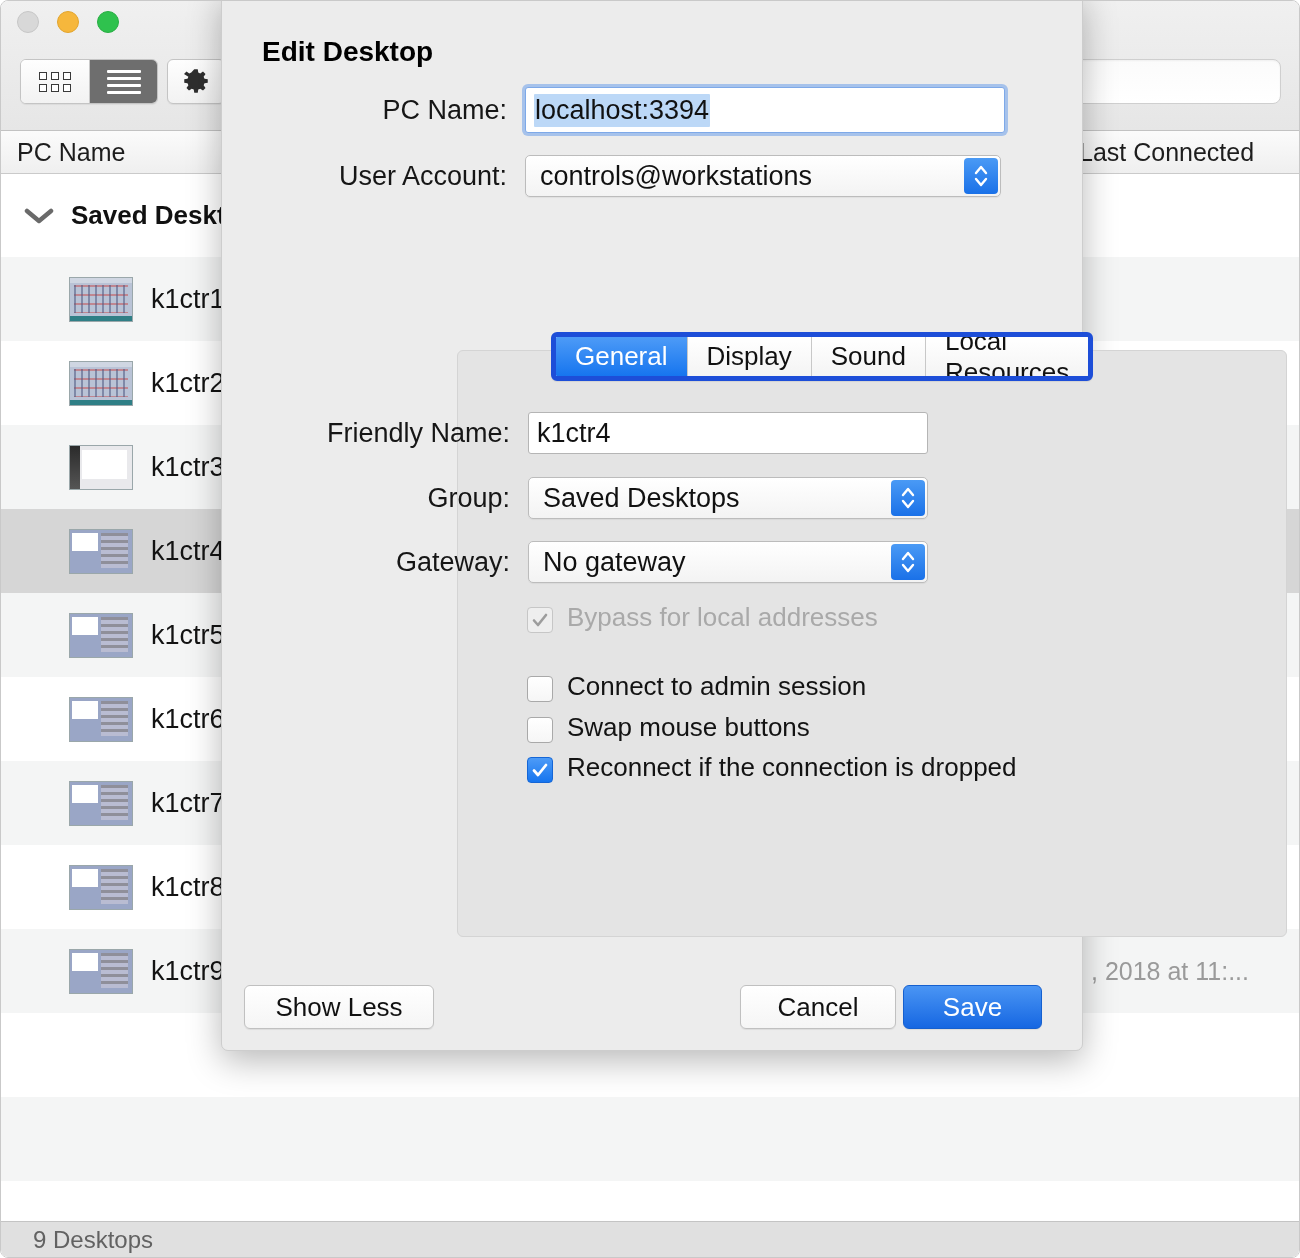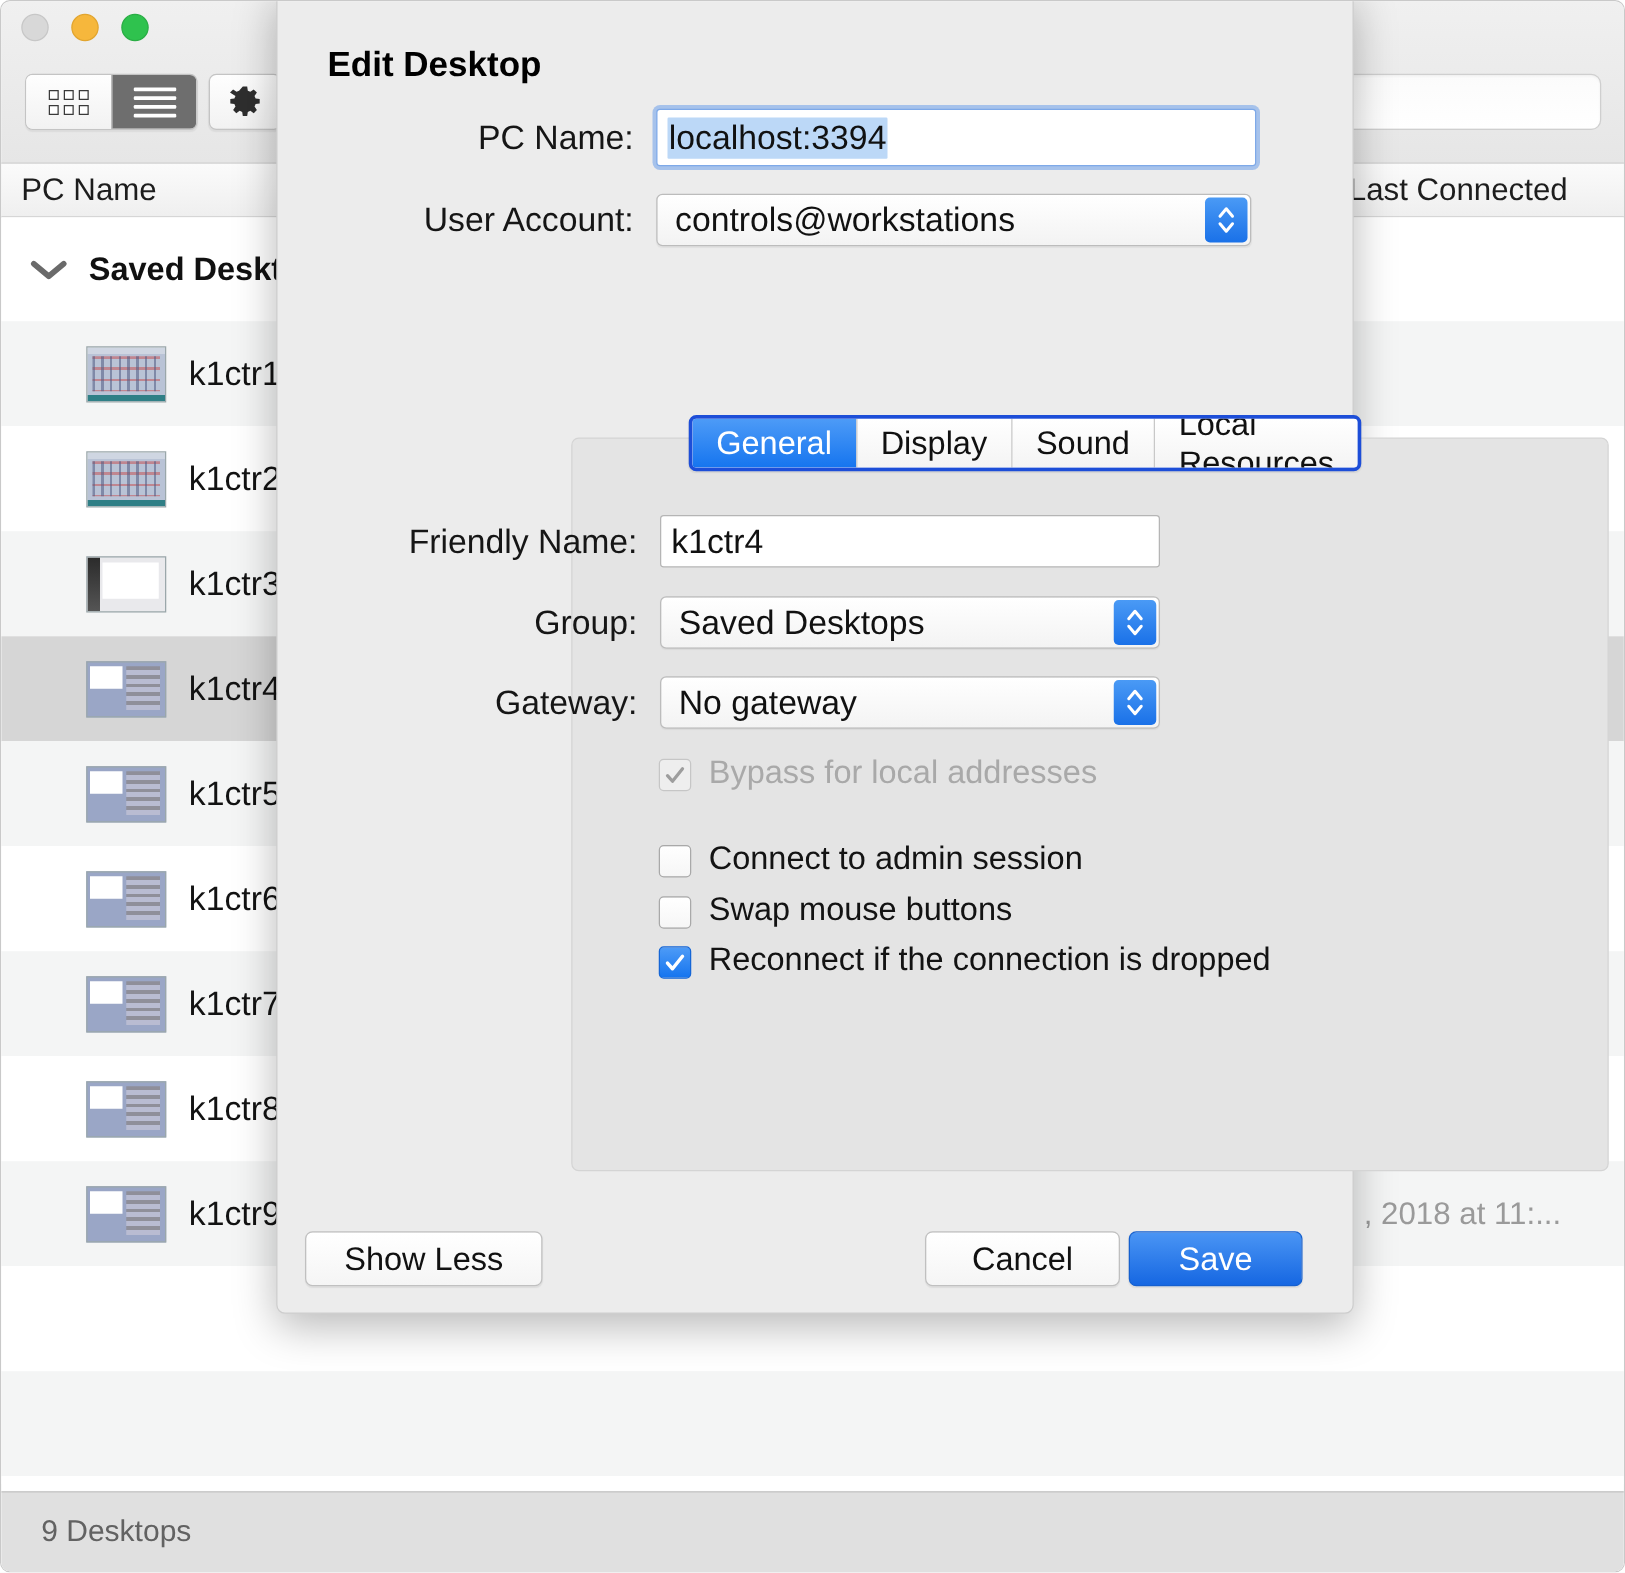--- a/index.html
+++ b/index.html
@@ -110,21 +110,21 @@
   }
   .thumb.t-c::after{
     content:""; position:absolute; left:31px; top:3px; right:4px; bottom:5px;
     background:
       repeating-linear-gradient(to bottom, #8f8f9a 0 3px, #b9bcd2 3px 7px);
   }
   .rowname { margin-left:18px; font-size:27px; color:#131313; white-space:nowrap; }
   .rowdate { position:absolute; left:1090px; font-size:25px; color:#9a9a9a; white-space:nowrap; }
 
   .statusbar {
-    position:absolute; left:0; bottom:0; width:1300px; height:64px;
+    position:absolute; left:0; bottom:0; width:1300px; height:36px;
     background:#e0e0e0; border-top:1px solid #c4c4c4;
     display:flex; align-items:center;
   }
   .statustext { margin-left:32px; font-size:24px; color:#626262; }
 
   
   .sheet {
     position:absolute; left:220px; top:-10px; width:862px; height:1060px;
     background:#ececec;
     border:1px solid #cdcdcd;
@@ -158,21 +158,21 @@
   }
   .popup .stepper {
     position:absolute; right:2px; top:2px; bottom:2px; width:34px;
     background:linear-gradient(to bottom,#4a9af5,#1a71e8);
     border-radius:4px; display:flex; flex-direction:column;
     align-items:center; justify-content:center; gap:2px;
   }
 
   
   .tabstrip { position:absolute; left:329px; top:340px; display:flex;
-    border:3px solid #1d4ed8; border-radius:6px; overflow:hidden;
+    border:5px solid #1d4ed8; border-radius:6px; overflow:hidden;
     box-shadow:0 1px 1px rgba(0,0,0,.07);
     background:#fff;
   }
   .tab { height:39px; padding:0 19px; display:flex; align-items:center;
     font-size:26px; color:#111; background:linear-gradient(to bottom,#ffffff,#f4f4f4); }
   .tab + .tab { border-left:1px solid #c8c8c8; }
   .tab.active { background:linear-gradient(to bottom,#4d9bf7,#1675ef); color:#fff; }
 
   .tabpanel {
     position:absolute; left:235px; top:358px; width:830px; height:587px;

